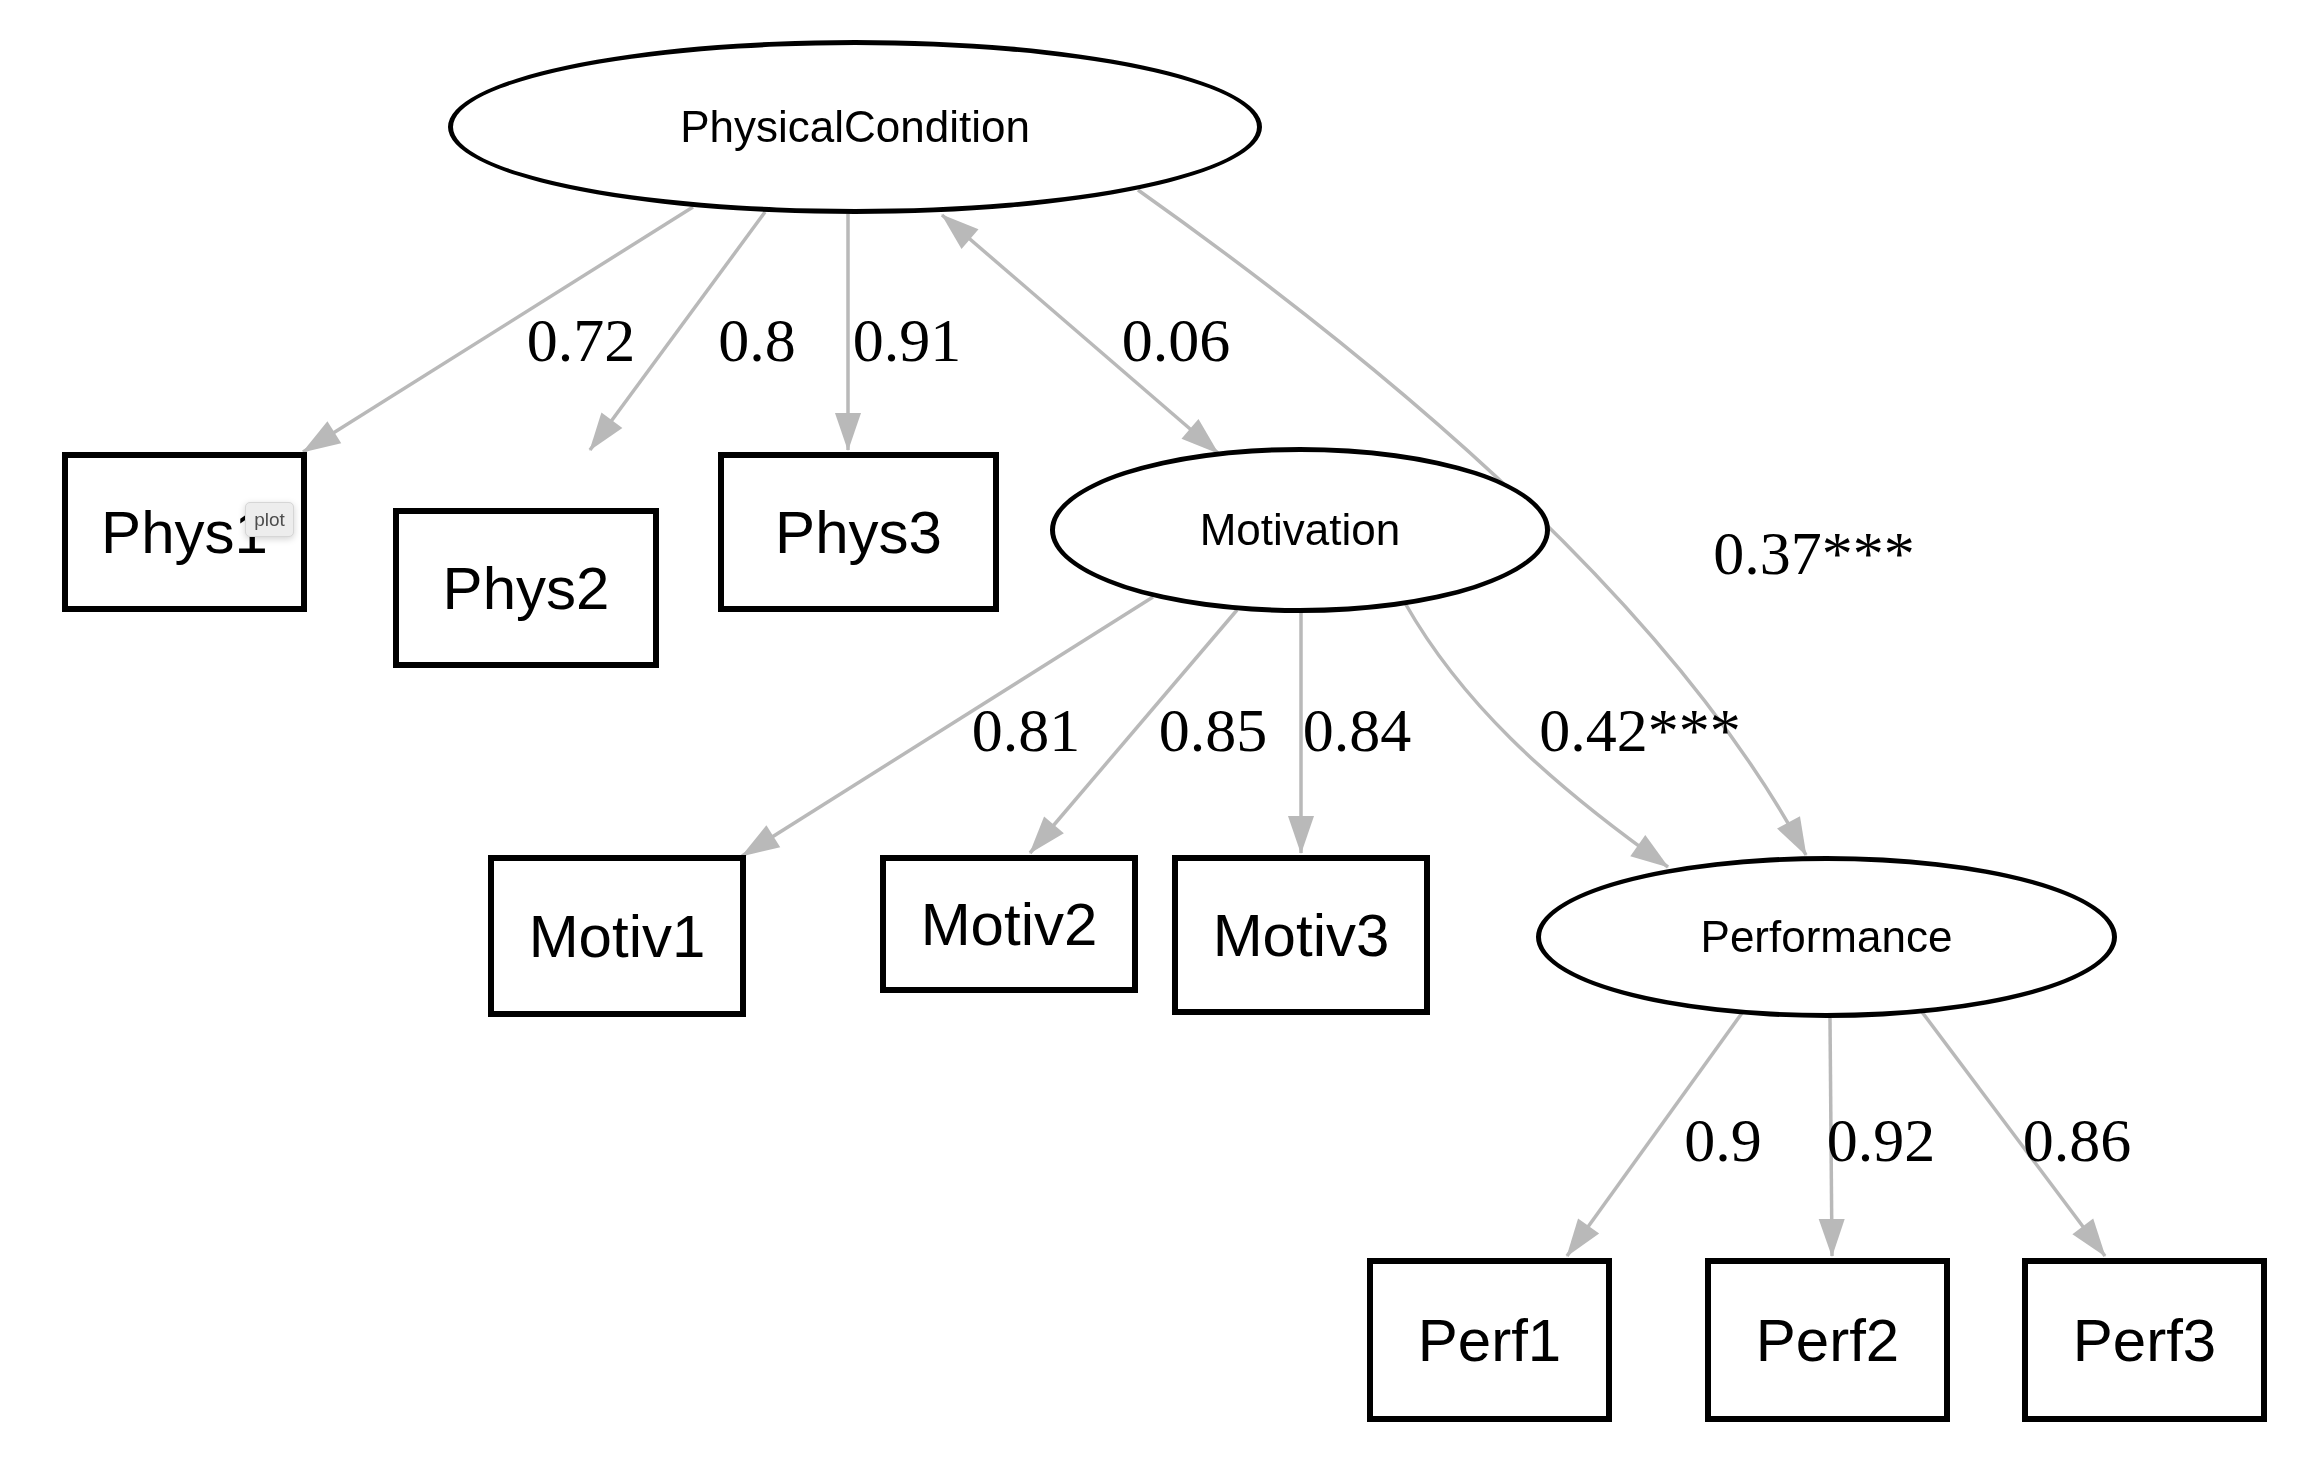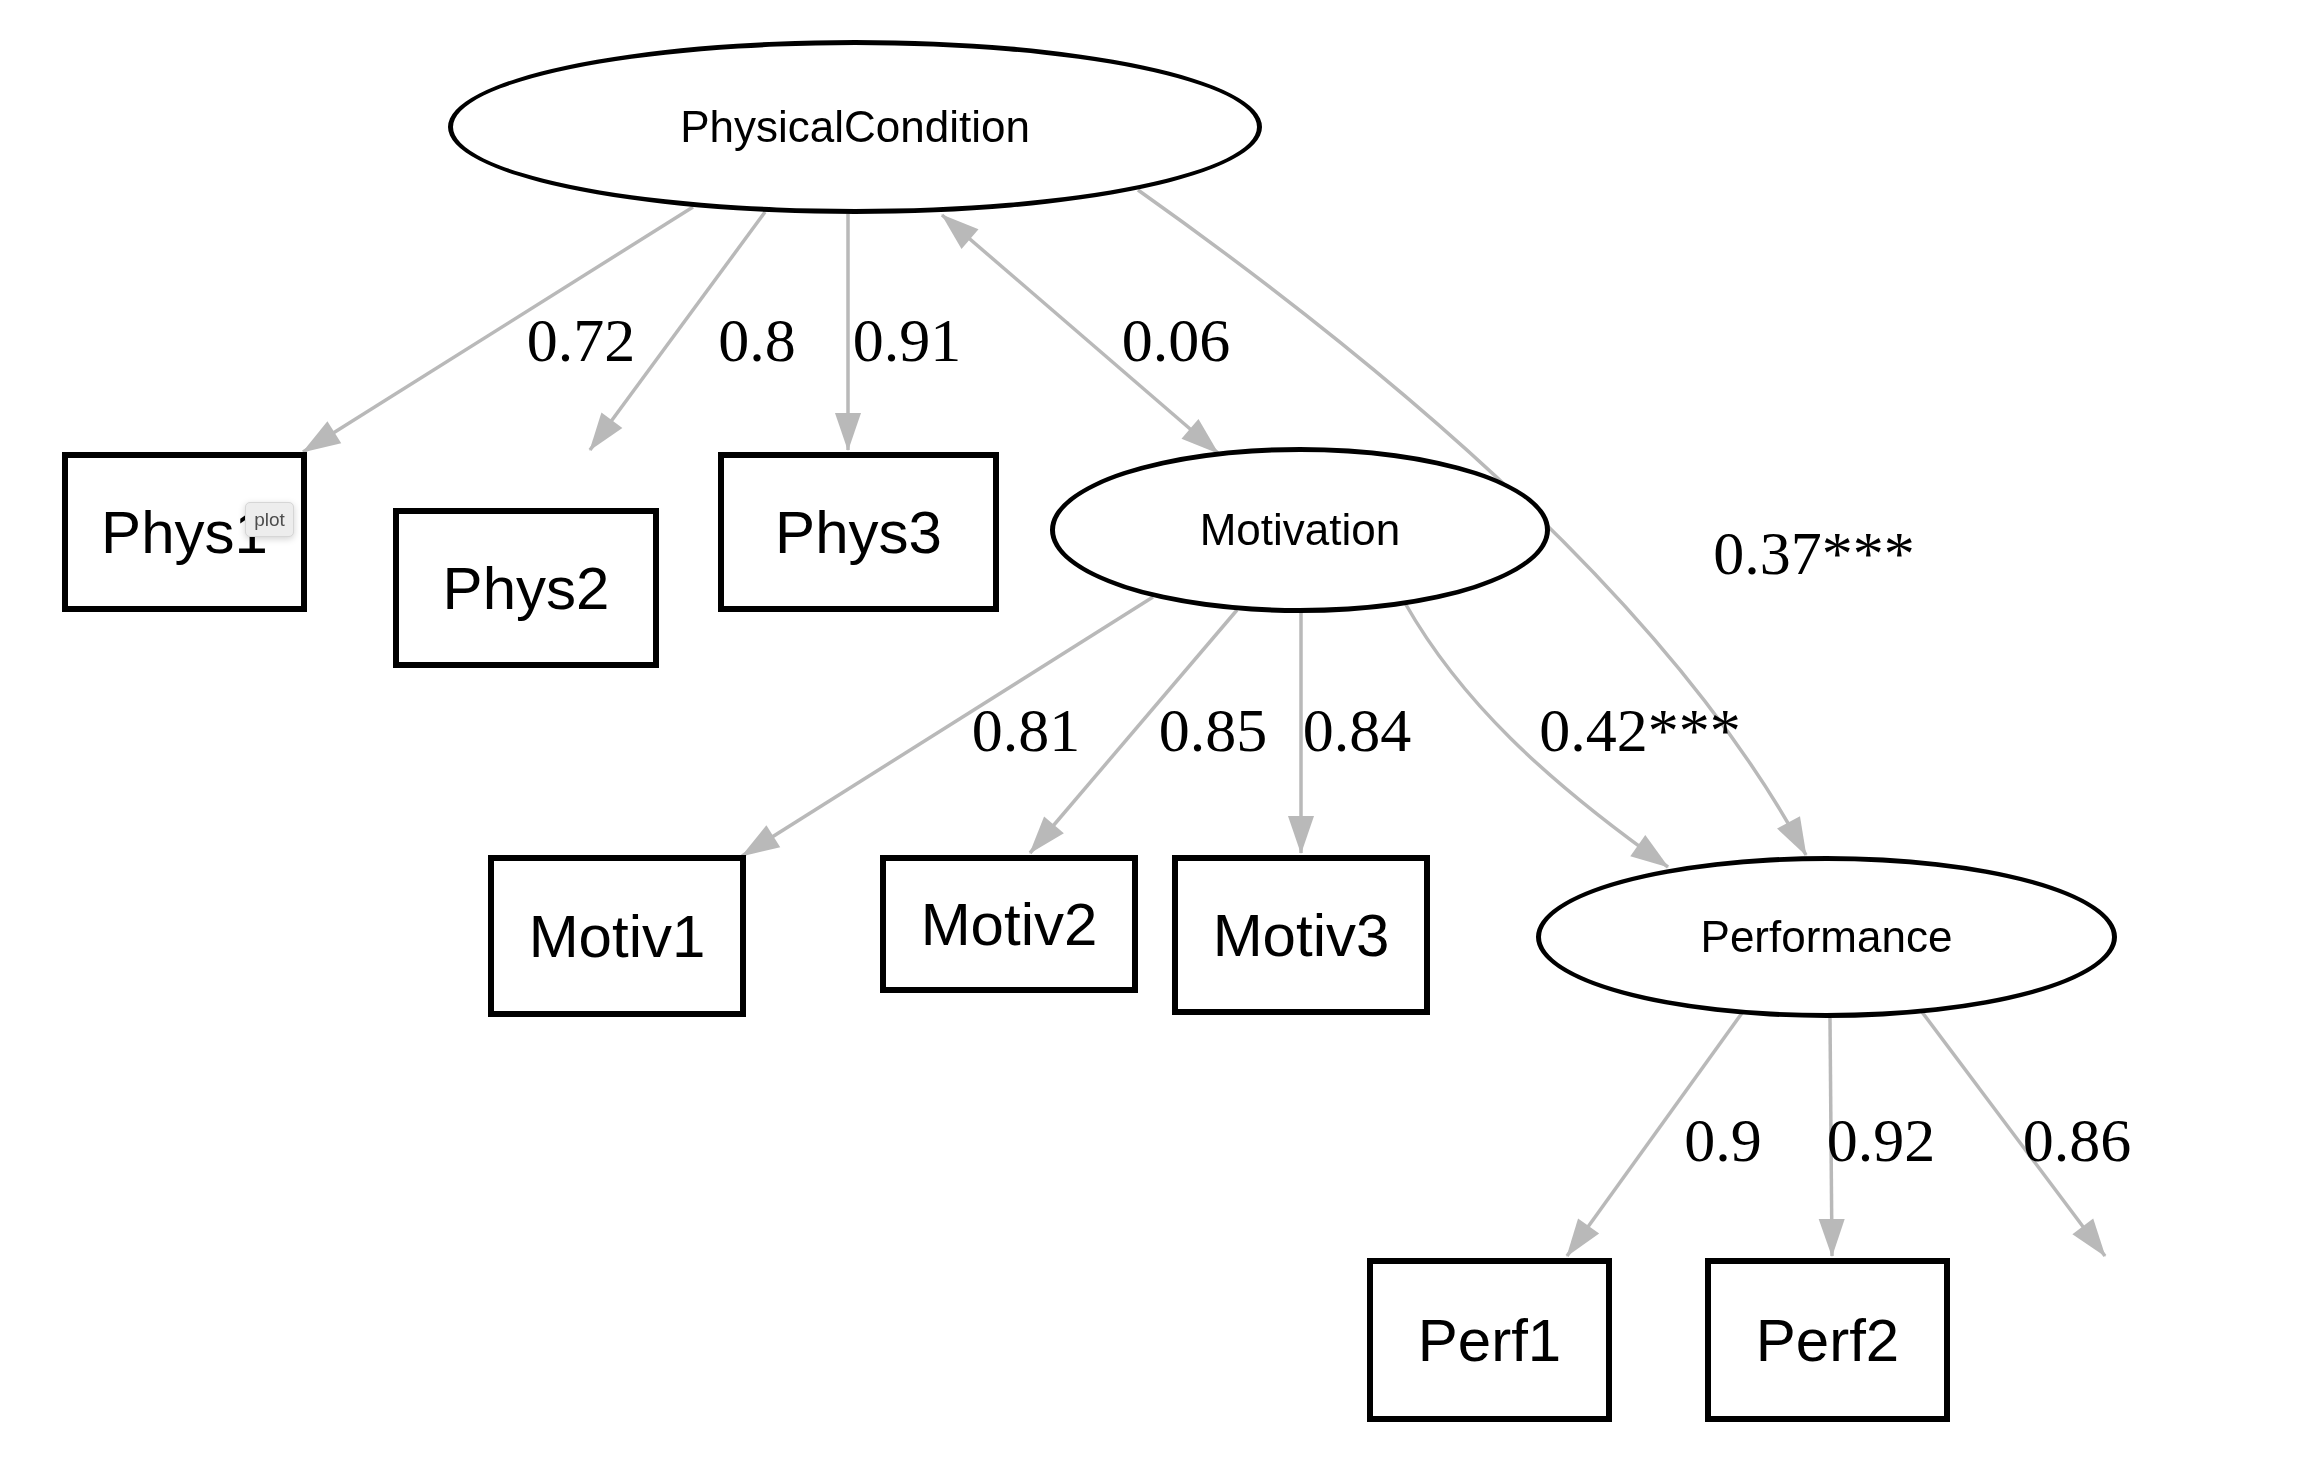--- a/index.html
+++ b/index.html
@@ -111,20 +111,23 @@
   </div>
   <div class="node manifest" id="n-motiv3">
     <span>Motiv3</span>
   </div>
   <div class="node manifest" id="n-perf1">
     <span>Perf1</span>
   </div>
   <div class="node manifest" id="n-perf2">
     <span>Perf2</span>
   </div>
+  <div class="node manifest" id="n-perf3">
+    <span>Perf3</span>
+  </div>
 
   <div class="edge-label" id="el-0">0.72</div>
   <div class="edge-label" id="el-1">0.8</div>
   <div class="edge-label" id="el-2">0.91</div>
   <div class="edge-label" id="el-3">0.06</div>
   <div class="edge-label" id="el-4">0.37***</div>
   <div class="edge-label" id="el-5">0.81</div>
   <div class="edge-label" id="el-6">0.85</div>
   <div class="edge-label" id="el-7">0.84</div>
   <div class="edge-label" id="el-8">0.42***</div>

